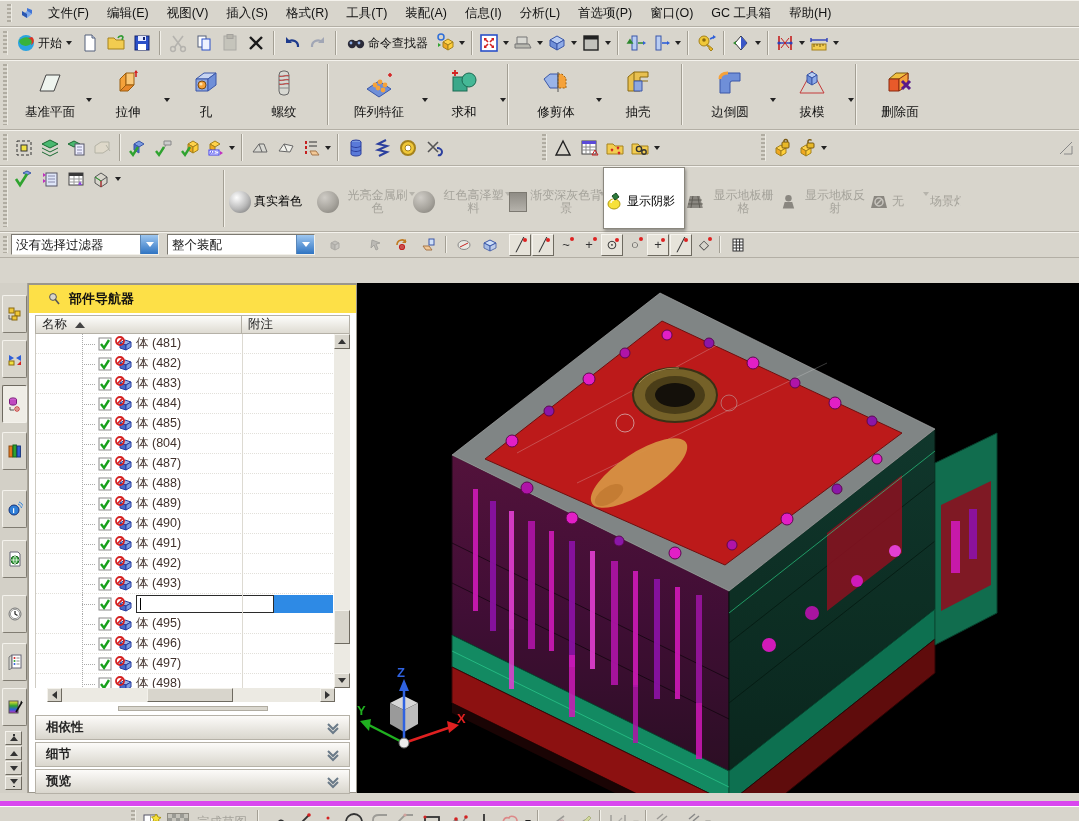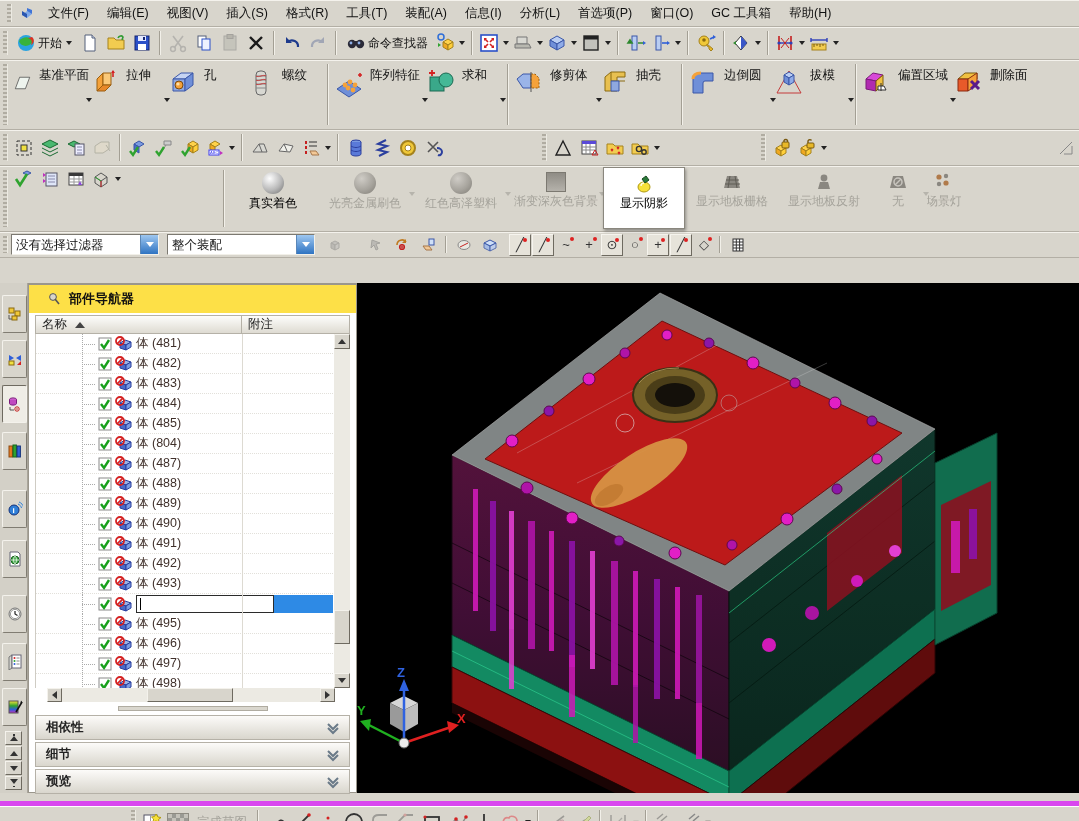--- a/index.html
+++ b/index.html
@@ -15,27 +15,27 @@
 .caret{width:0;height:0;border-left:3.5px solid transparent;border-right:3.5px solid transparent;border-top:4px solid #222;margin-left:2px}
 .caret.dim{border-top-color:#8f8c84}
 .ic{width:20px;height:20px;display:block}
 .ic16{width:16px;height:16px;display:block}
 .dim{opacity:.45}
 
 #menubar{top:0;height:27px;gap:0;padding-left:4px}
 .menu-item{padding:4px 9px;white-space:nowrap;font-size:12.5px}
 
 #ribbon{top:60px;height:70px;align-items:stretch}
-.rbtn{position:relative;width:78px;display:flex;flex-direction:row;justify-content:flex-start;padding-top:7px;gap:5px}
+.rbtn{position:relative;width:78px;display:flex;flex-direction:column;align-items:center;justify-content:flex-start;padding-top:7px;gap:5px}
 .rbtn .rlabel{font-size:12.5px;white-space:nowrap}
 .rbtn .ric{width:32px;height:32px}
 .rcaret{position:absolute;right:-3px;top:38px}
 
 #rtb{top:166px;height:66px;align-items:stretch}
-.xbtn{position:relative;width:88px;display:flex;flex-direction:column;align-items:center;padding-top:6px;gap:3px;color:#a5a39b;font-size:12px;text-align:center;line-height:13px}
+.xbtn{position:relative;width:88px;display:flex;align-items:center;padding-top:6px;gap:3px;color:#a5a39b;font-size:12px;text-align:center;line-height:13px}
 .xbtn.on{color:#000}
 .xbtn.active{background:#fff;border:1px solid #8a877e;box-shadow:1px 2px 3px rgba(0,0,0,.35);color:#000;z-index:3;height:62px;margin-top:1px}
 .sph{width:22px;height:22px;border-radius:50%;background:radial-gradient(circle at 35% 30%,#fdfdfd,#b9b9b9 55%,#6e6e6e)}
 .sph.g{background:radial-gradient(circle at 35% 30%,#cfccc6,#a7a49d 55%,#7e7b74)}
 .sq{width:20px;height:20px;background:#a9a69e;border:1px solid #7c7971}
 .xcaret{position:absolute;right:-2px;top:26px}
 
 #selbar{top:232px;height:26px}
 .combo{display:flex;height:21px;background:#fff;border:1px solid;border-color:#7c7971 #f2f0e9 #f2f0e9 #7c7971;margin-right:8px}
 .combo .cval{flex:1;padding:2px 4px;font-size:12.5px;white-space:nowrap;overflow:hidden}
@@ -391,30 +391,20 @@
     <svg class="ric" viewBox="0 0 32 32">
         <path d="M16 4L4 26h24z" fill="none" stroke="#c43a3a"></path>
         <path d="M11 8l5-3 5 3-5 3z" fill="#b9cdf2" stroke="#3a57a8"></path>
         <path d="M11 8l5 3v7l-5-3z" fill="#6f8fd8" stroke="#3a57a8"></path>
         <path d="M16 11l5-3v7l-5 3z" fill="#8fabe8" stroke="#3a57a8"></path>
       </svg>
     <span class="rlabel">拔模</span>
       <span class="caret rcaret"></span>
   </div>
   <span class="vsep"></span>
-  <div class="rbtn" style="width:92px">
-    <svg class="ric" viewBox="0 0 32 32">
-        <path d="M5 12l7-6 10 2-7 6z" fill="#d84ad8" stroke="#7a1a7a"></path>
-        <path d="M5 12l10 2v10L5 22z" fill="#b02ab0" stroke="#7a1a7a"></path>
-        <path d="M15 14l7-6v10l-7 6z" fill="#f0c040" stroke="#7a5a10"></path>
-        <path d="M20 16v8m-3-5h6l2 4h-8z" fill="#fff" stroke="#333"></path>
-      </svg>
-    <span class="rlabel">偏置区域</span>
-      <span class="caret rcaret"></span>
-  </div>
   <div class="rbtn">
     <svg class="ric" viewBox="0 0 32 32">
         <path d="M5 12l7-6h12v6h-9z" fill="#f0c040" stroke="#7a5a10"></path>
         <path d="M5 12h10v12H5z" fill="#e85a2a" stroke="#8a2a10"></path>
         <path d="M15 12l9-6v12l-9 6z" fill="#f5a23a" stroke="#8a2a10"></path>
         <path d="M18 14l8 8m0-8l-8 8" stroke="#5a1a8a" stroke-width="3"></path>
       </svg>
     <span class="rlabel">删除面</span>
   </div>
 </div>

